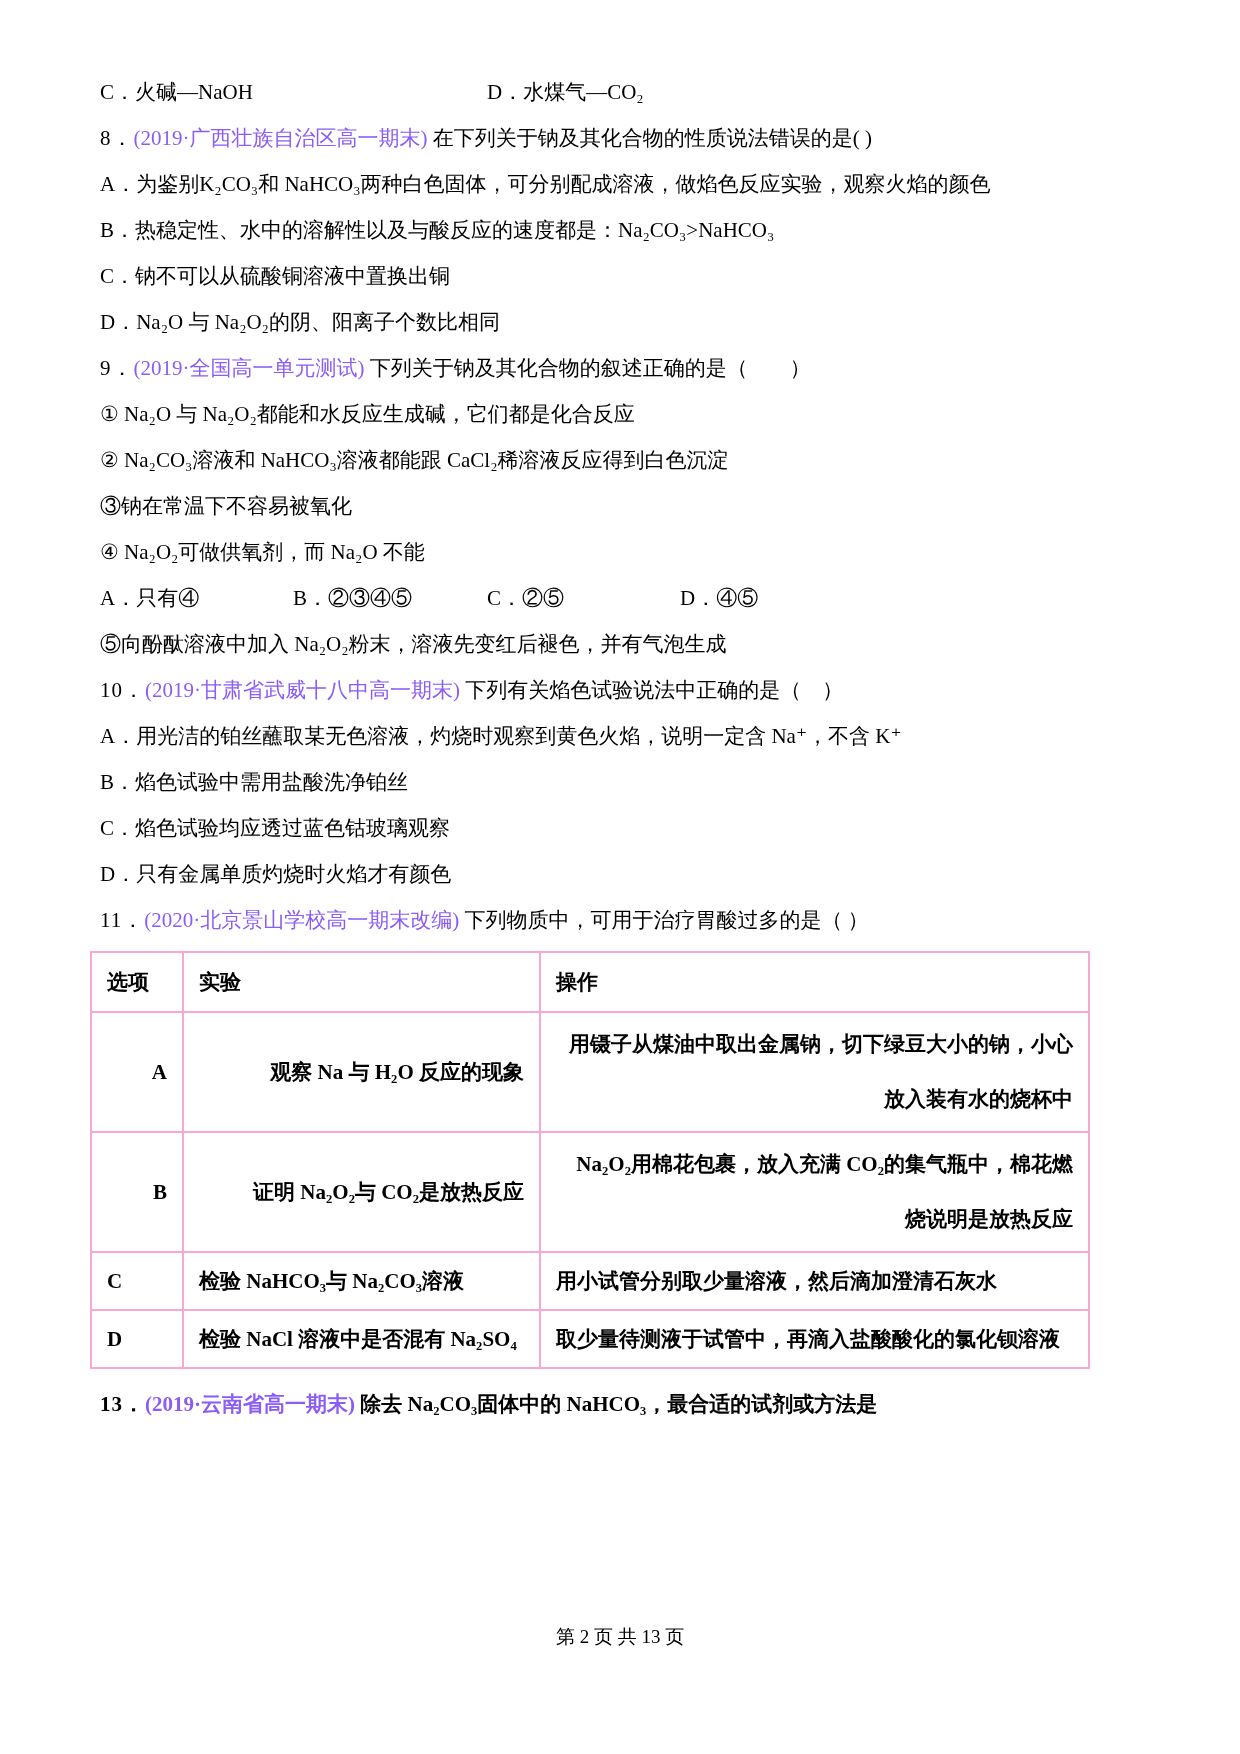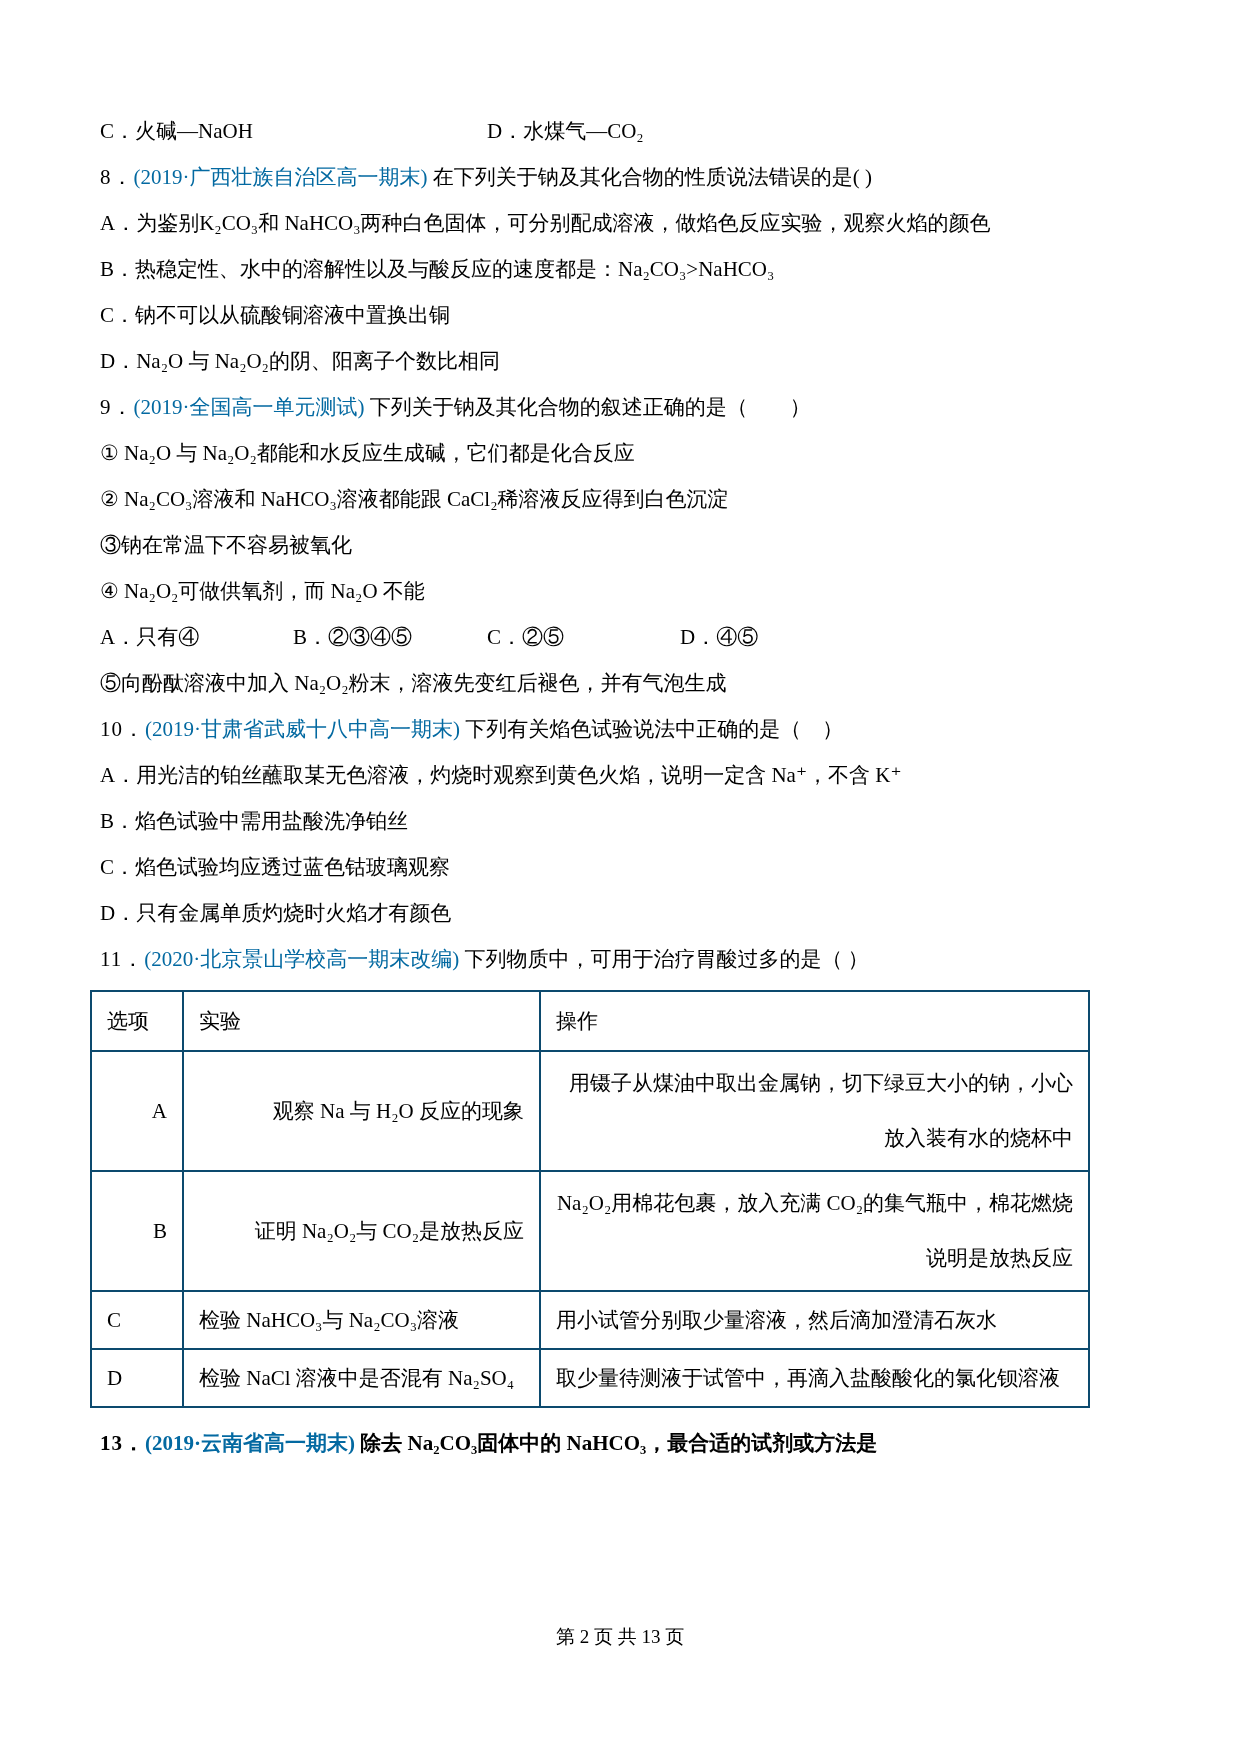--- a/index.html
+++ b/index.html
@@ -4,40 +4,40 @@
 <style>
   html,body { margin:0; padding:0; }
   body {
     width:1240px; height:1754px;
     background:#ffffff; color:#000000;
     font-family:"Liberation Serif","DejaVu Serif",serif;
     font-size:21px;
     position:relative;
     overflow:hidden;
   }
-  .content { padding:108px 80px 0 100px; }
+  .content { padding:69px 80px 0 100px; }
   .line { height:46px; line-height:46px; white-space:nowrap; }
-  .red { color:#0369a1; }
+  .red { color:#8b5cf6; }
   .qnum { letter-spacing:1px; }
   
   .optrow { position:relative; }
   .optrow span { position:absolute; top:0; }
   .p0{left:0} .p1{left:193px} .p2{left:387px} .p3{left:580px}
   
   table.qtable {
     border-collapse:collapse;
     margin:8px 0 0 -10px;
     width:1000px;
     table-layout:fixed;
     font-size:21px;
   }
   table.qtable th, table.qtable td {
-    border:2px solid #0c4a6e;
+    border:2px solid #f9a8d4;
     padding:0 15px;
-    font-weight:normal;
+    font-weight:bold;
     text-align:left;
     vertical-align:middle;
     line-height:55px;
   }
   table.qtable th { height:58px; line-height:58px; }
   col.c-opt { width:92px; }
   col.c-exp { width:357px; }
   tr.tall td { height:118px;text-align:right; }
   tr.short td { height:56px; }
   .after-table { margin-top:12px;font-weight:bold; }

